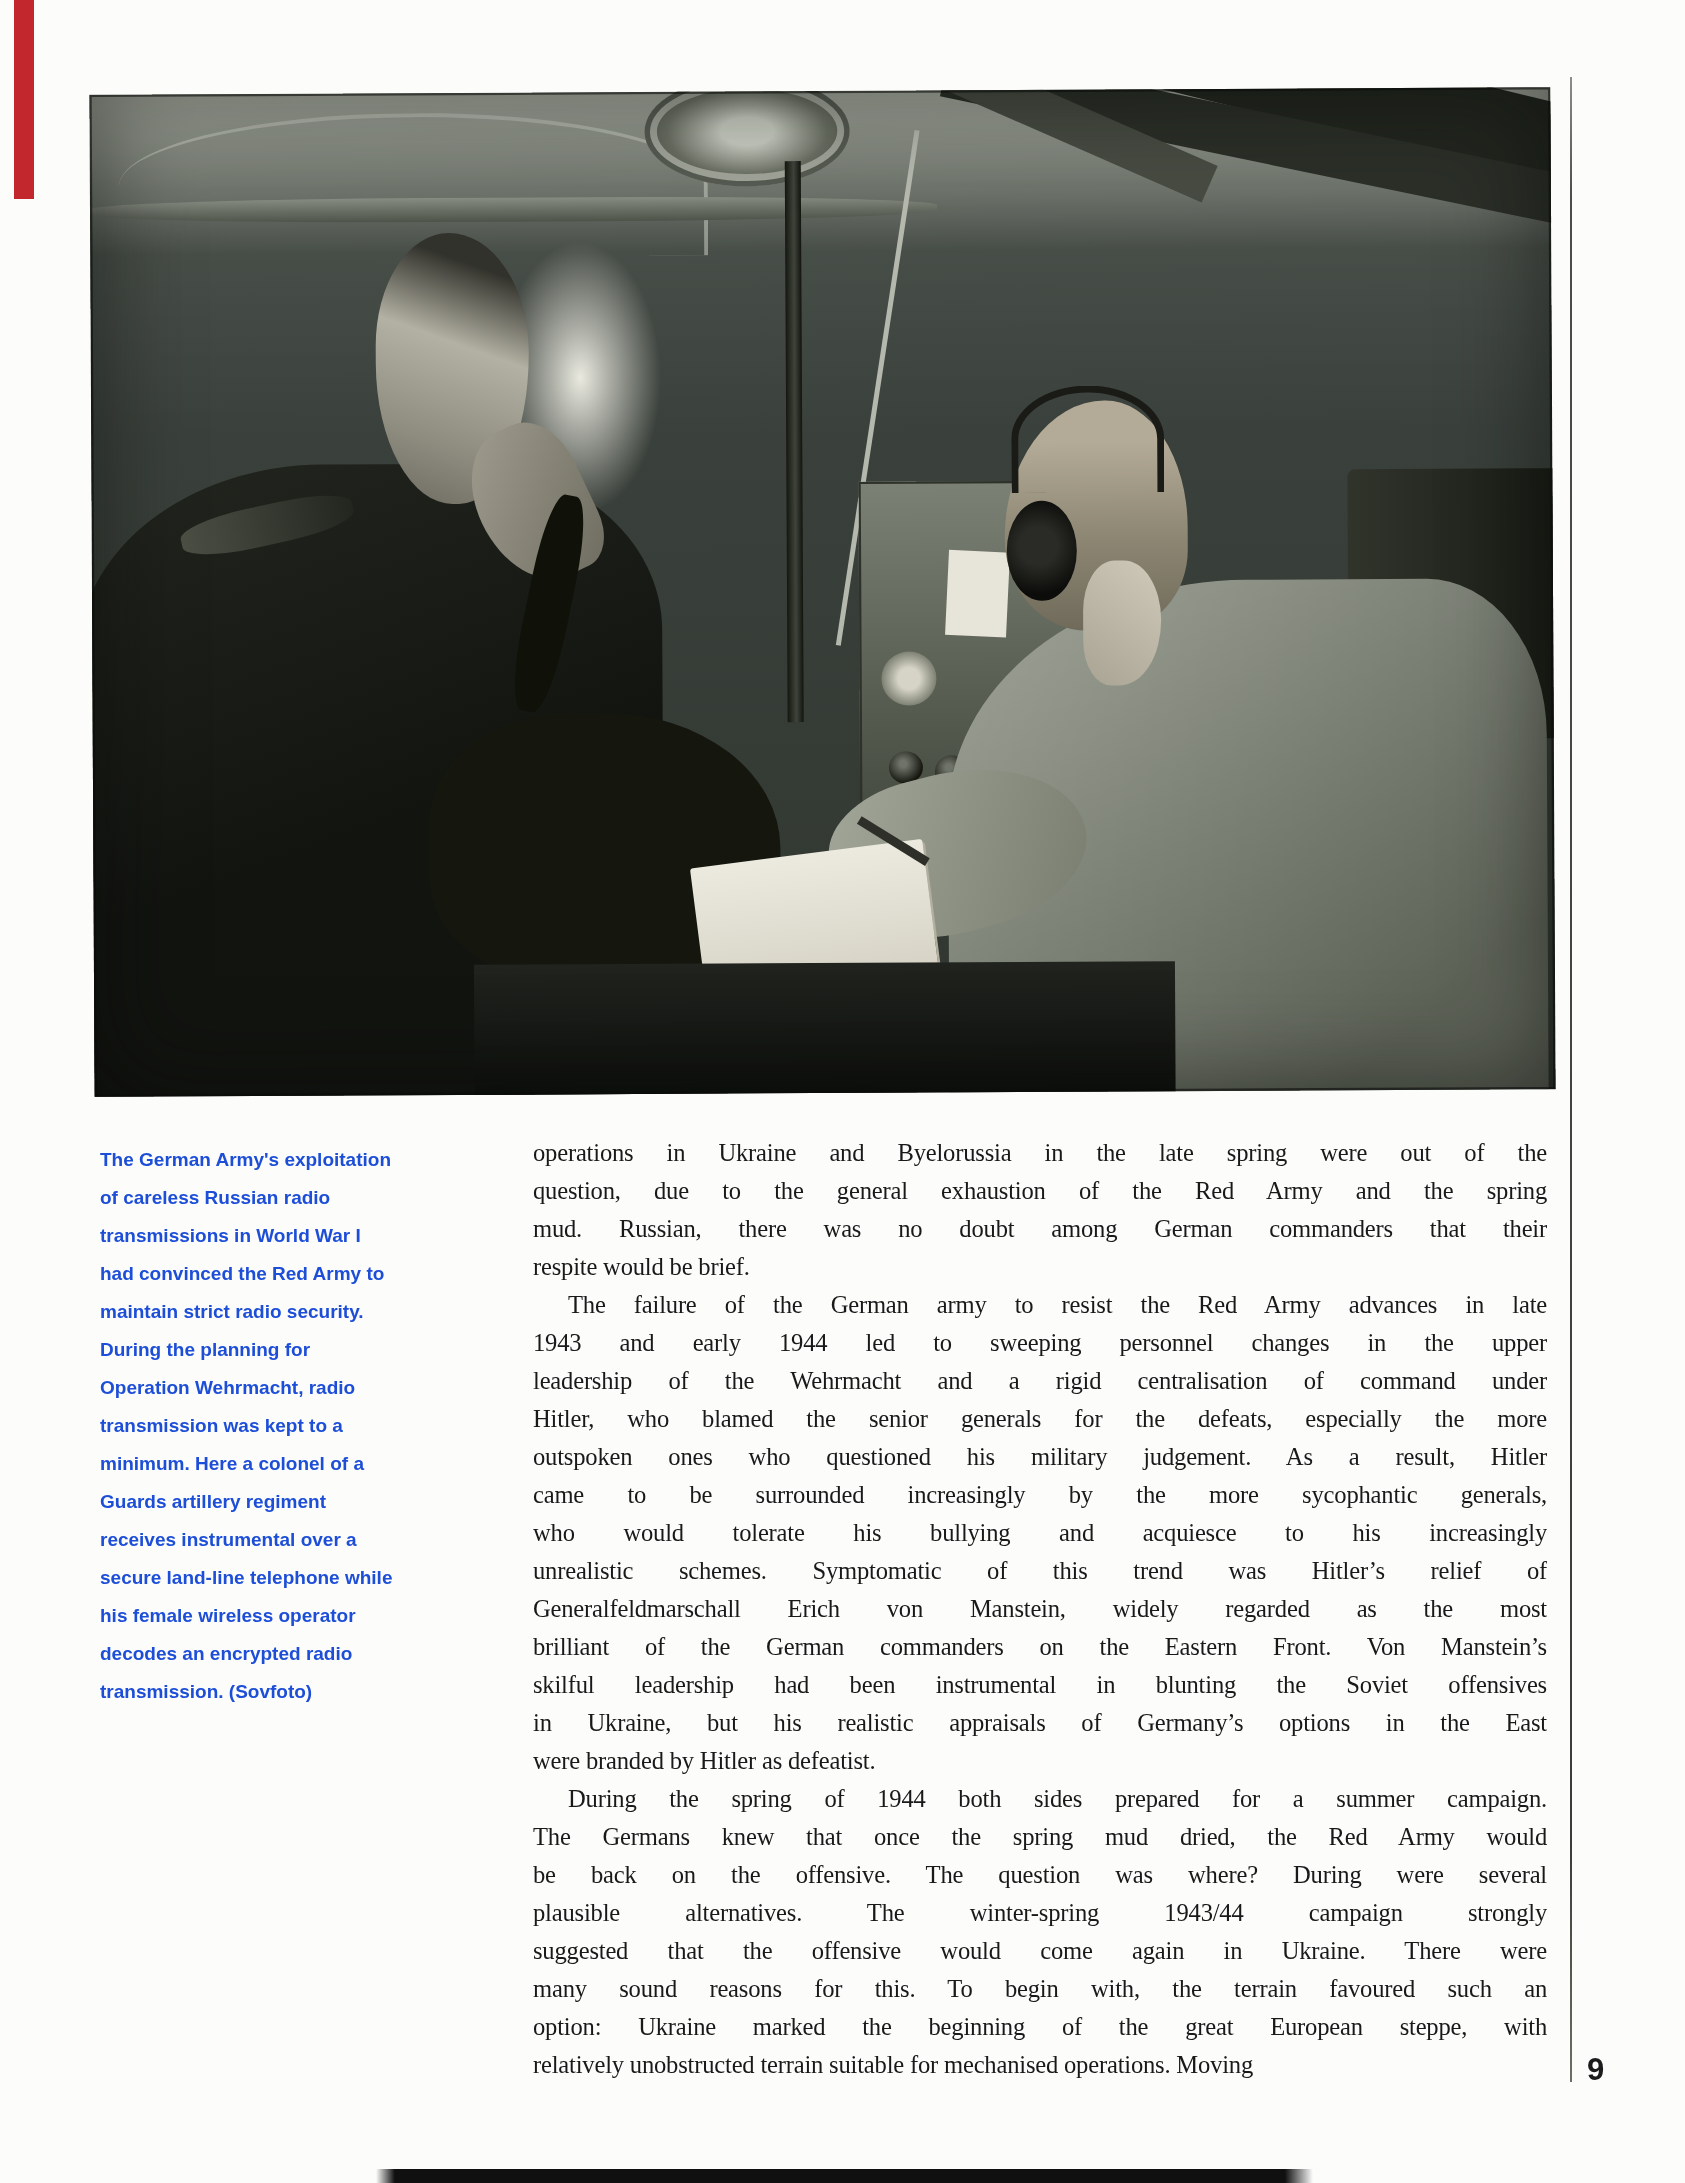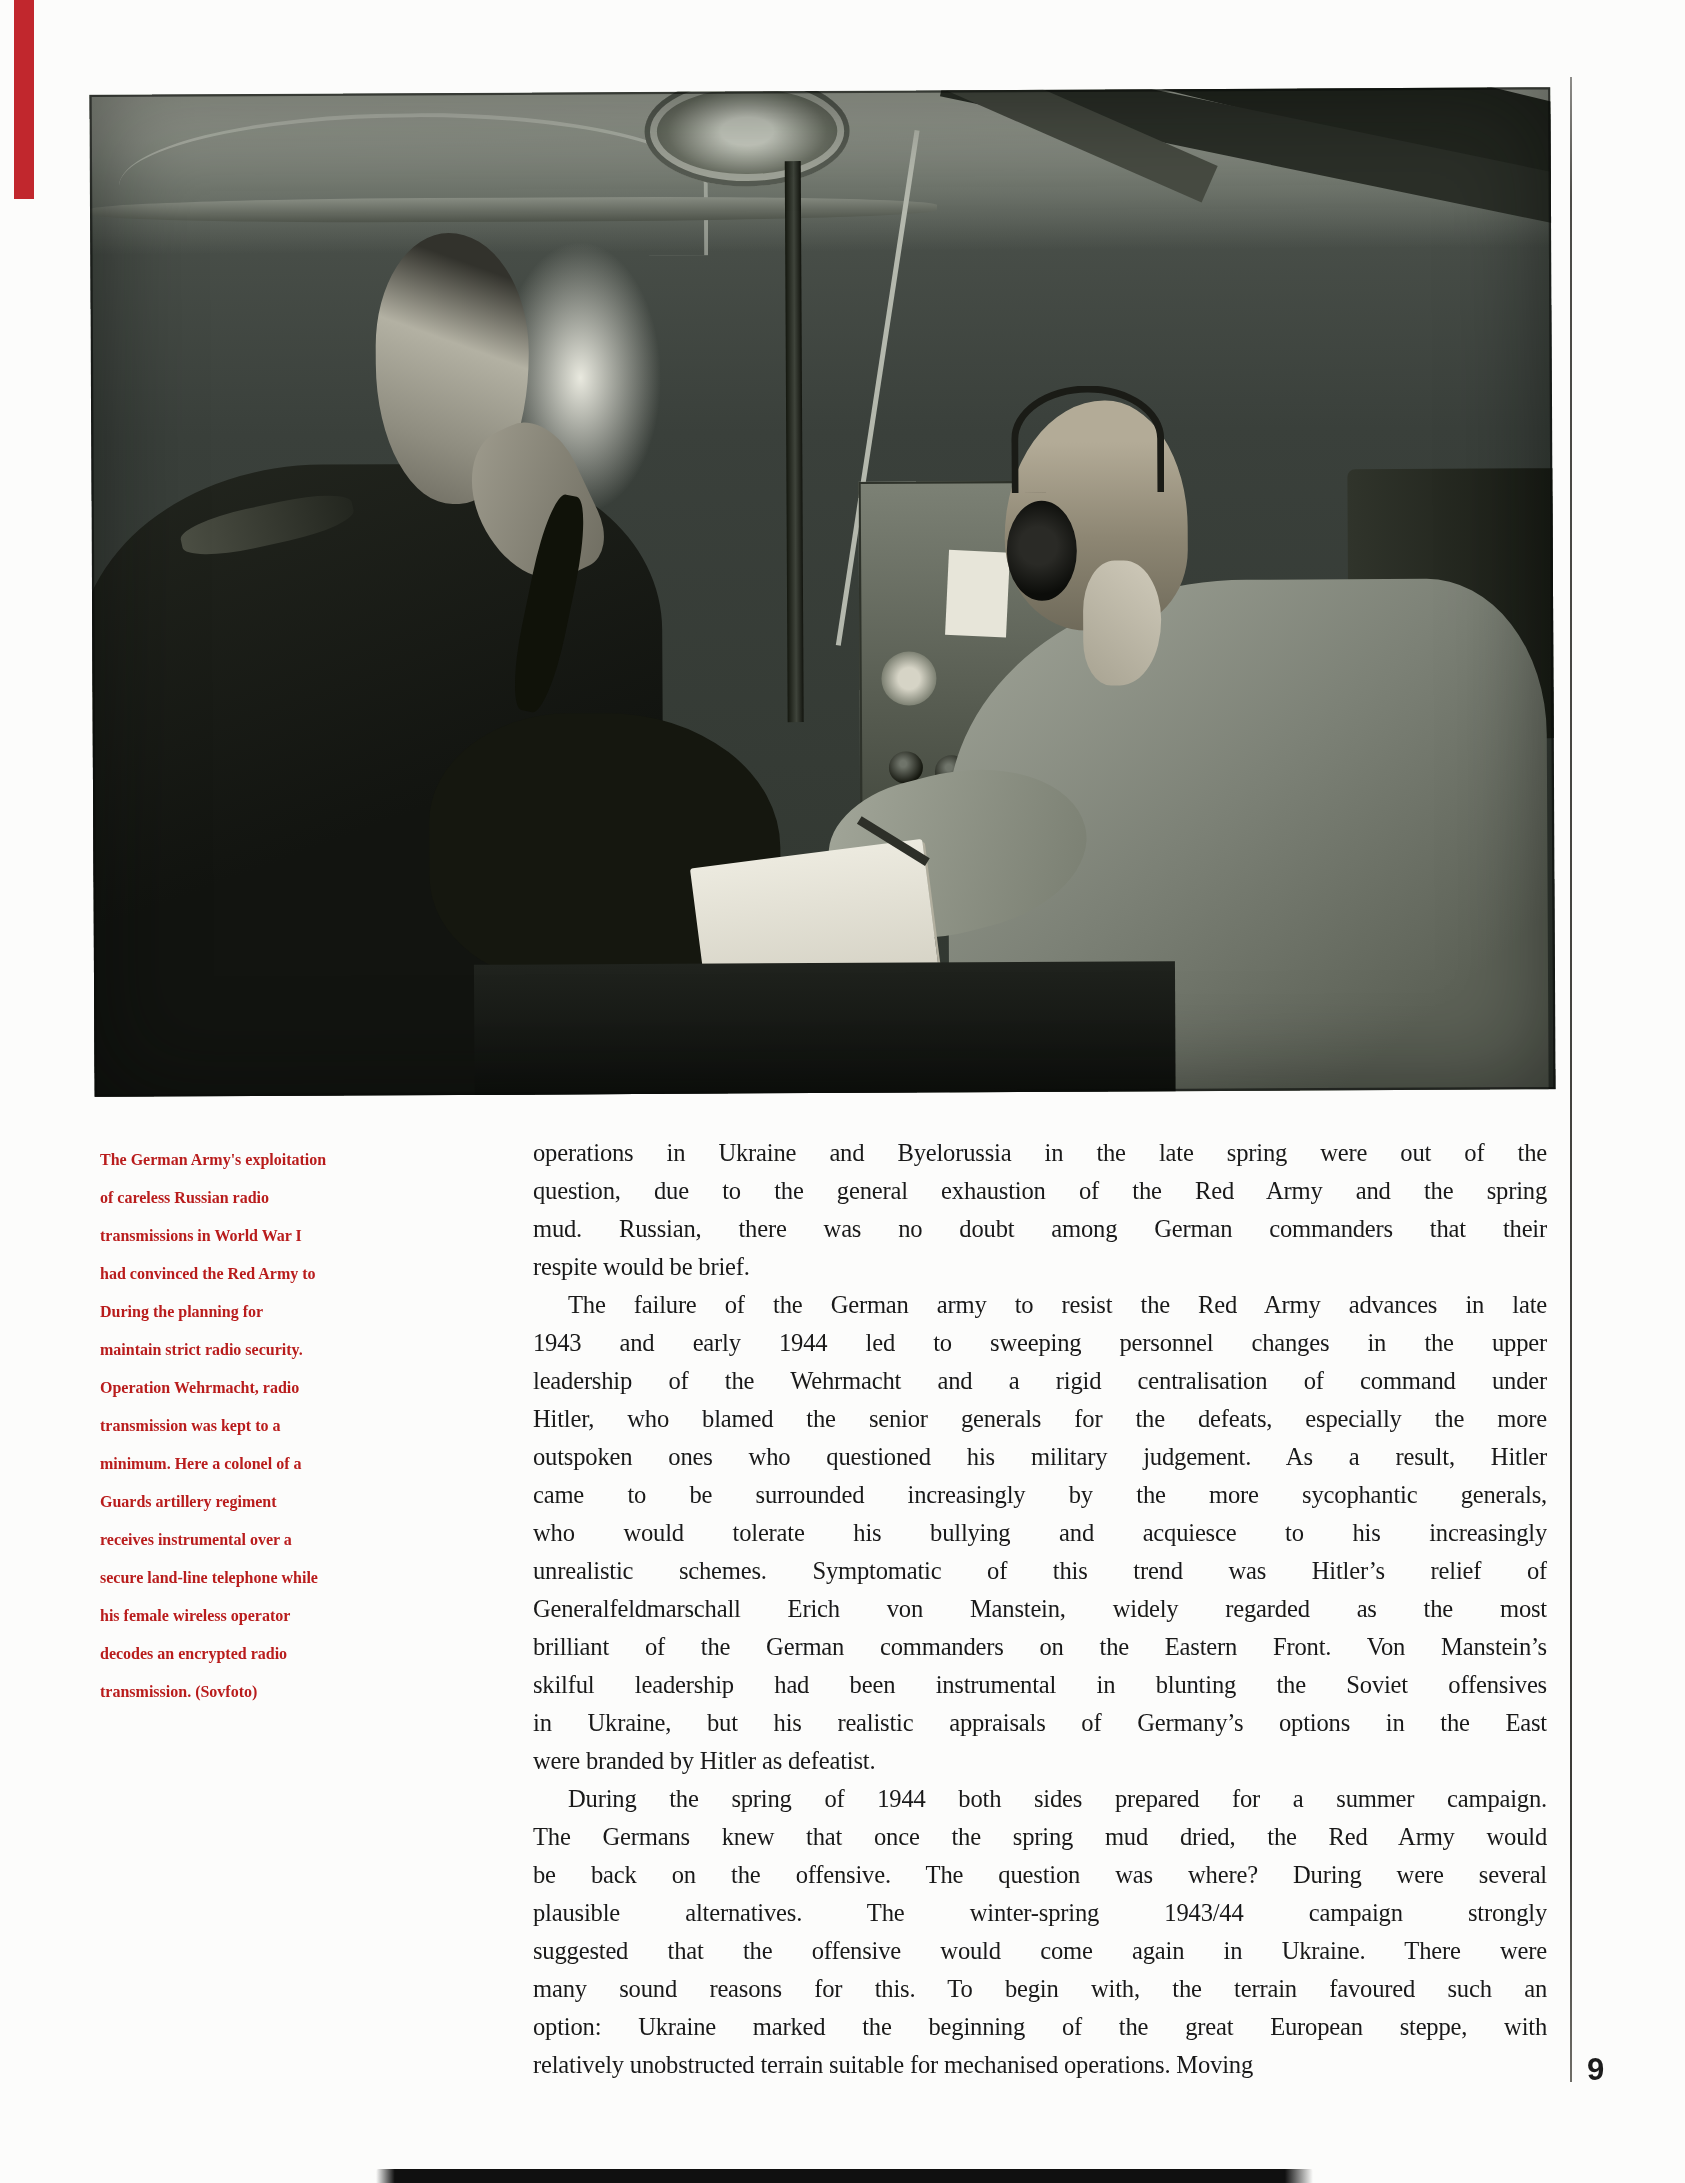--- a/index.html
+++ b/index.html
@@ -89,22 +89,22 @@
     background:linear-gradient(180deg,#eceadf,#cfccbe);box-shadow:2.3px 3.1px 0 #b2af9f;}
   .pencil{left:52%;top:74.5%;width:5.5%;height:0.9%;transform:rotate(32deg);background:#2d2f28;}
   .desk-front{left:26%;top:87%;width:48%;height:14%;
     background:linear-gradient(180deg,#20231e,#0d0f0c);}
   .vignette{left:0;top:0;width:100%;height:100%;pointer-events:none;
     box-shadow:inset 0 0 100px rgba(8,10,8,.55), inset 0 0 0 2.3px rgba(12,14,11,.6);}
 
   
   .caption{
     position:absolute; left:100px; top:1141px; width:402px;
-    font-family:Liberation Serif, serif; font-weight:700;
-    font-size:16px; color:#b91c1c;
+    font-family:Liberation Sans, sans-serif; font-weight:700;
+    font-size:19px; color:#1d4ed8;
   }
   .cap-line{height:38px; line-height:38px; white-space:nowrap;}
 
   
   .body-col{
     position:absolute; left:533px; top:1134px; width:1014px;
     font-size:24.6px; letter-spacing:-0.2px; color:#191919;
   }
   .paragraph{margin:0;}
   .bline{height:38px; line-height:38px; text-align:justify; text-align-last:justify; overflow:hidden;}
@@ -160,22 +160,22 @@
     <div class="pencil"></div>
     <div class="desk-front"></div>
     <div class="vignette"></div>
   </figure>
 
   <div class="caption">
       <div class="cap-line">The German Army's exploitation</div>
       <div class="cap-line">of careless Russian radio</div>
       <div class="cap-line">transmissions in World War I</div>
       <div class="cap-line">had convinced the Red Army to</div>
+      <div class="cap-line">maintain strict radio security.</div>
       <div class="cap-line">During the planning for</div>
-      <div class="cap-line">maintain strict radio security.</div>
       <div class="cap-line">Operation Wehrmacht, radio</div>
       <div class="cap-line">transmission was kept to a</div>
       <div class="cap-line">minimum. Here a colonel of a</div>
       <div class="cap-line">Guards artillery regiment</div>
       <div class="cap-line">receives instrumental over a</div>
       <div class="cap-line">secure land-line telephone while</div>
       <div class="cap-line">his female wireless operator</div>
       <div class="cap-line">decodes an encrypted radio</div>
       <div class="cap-line">transmission. (Sovfoto)</div>
     </div>

